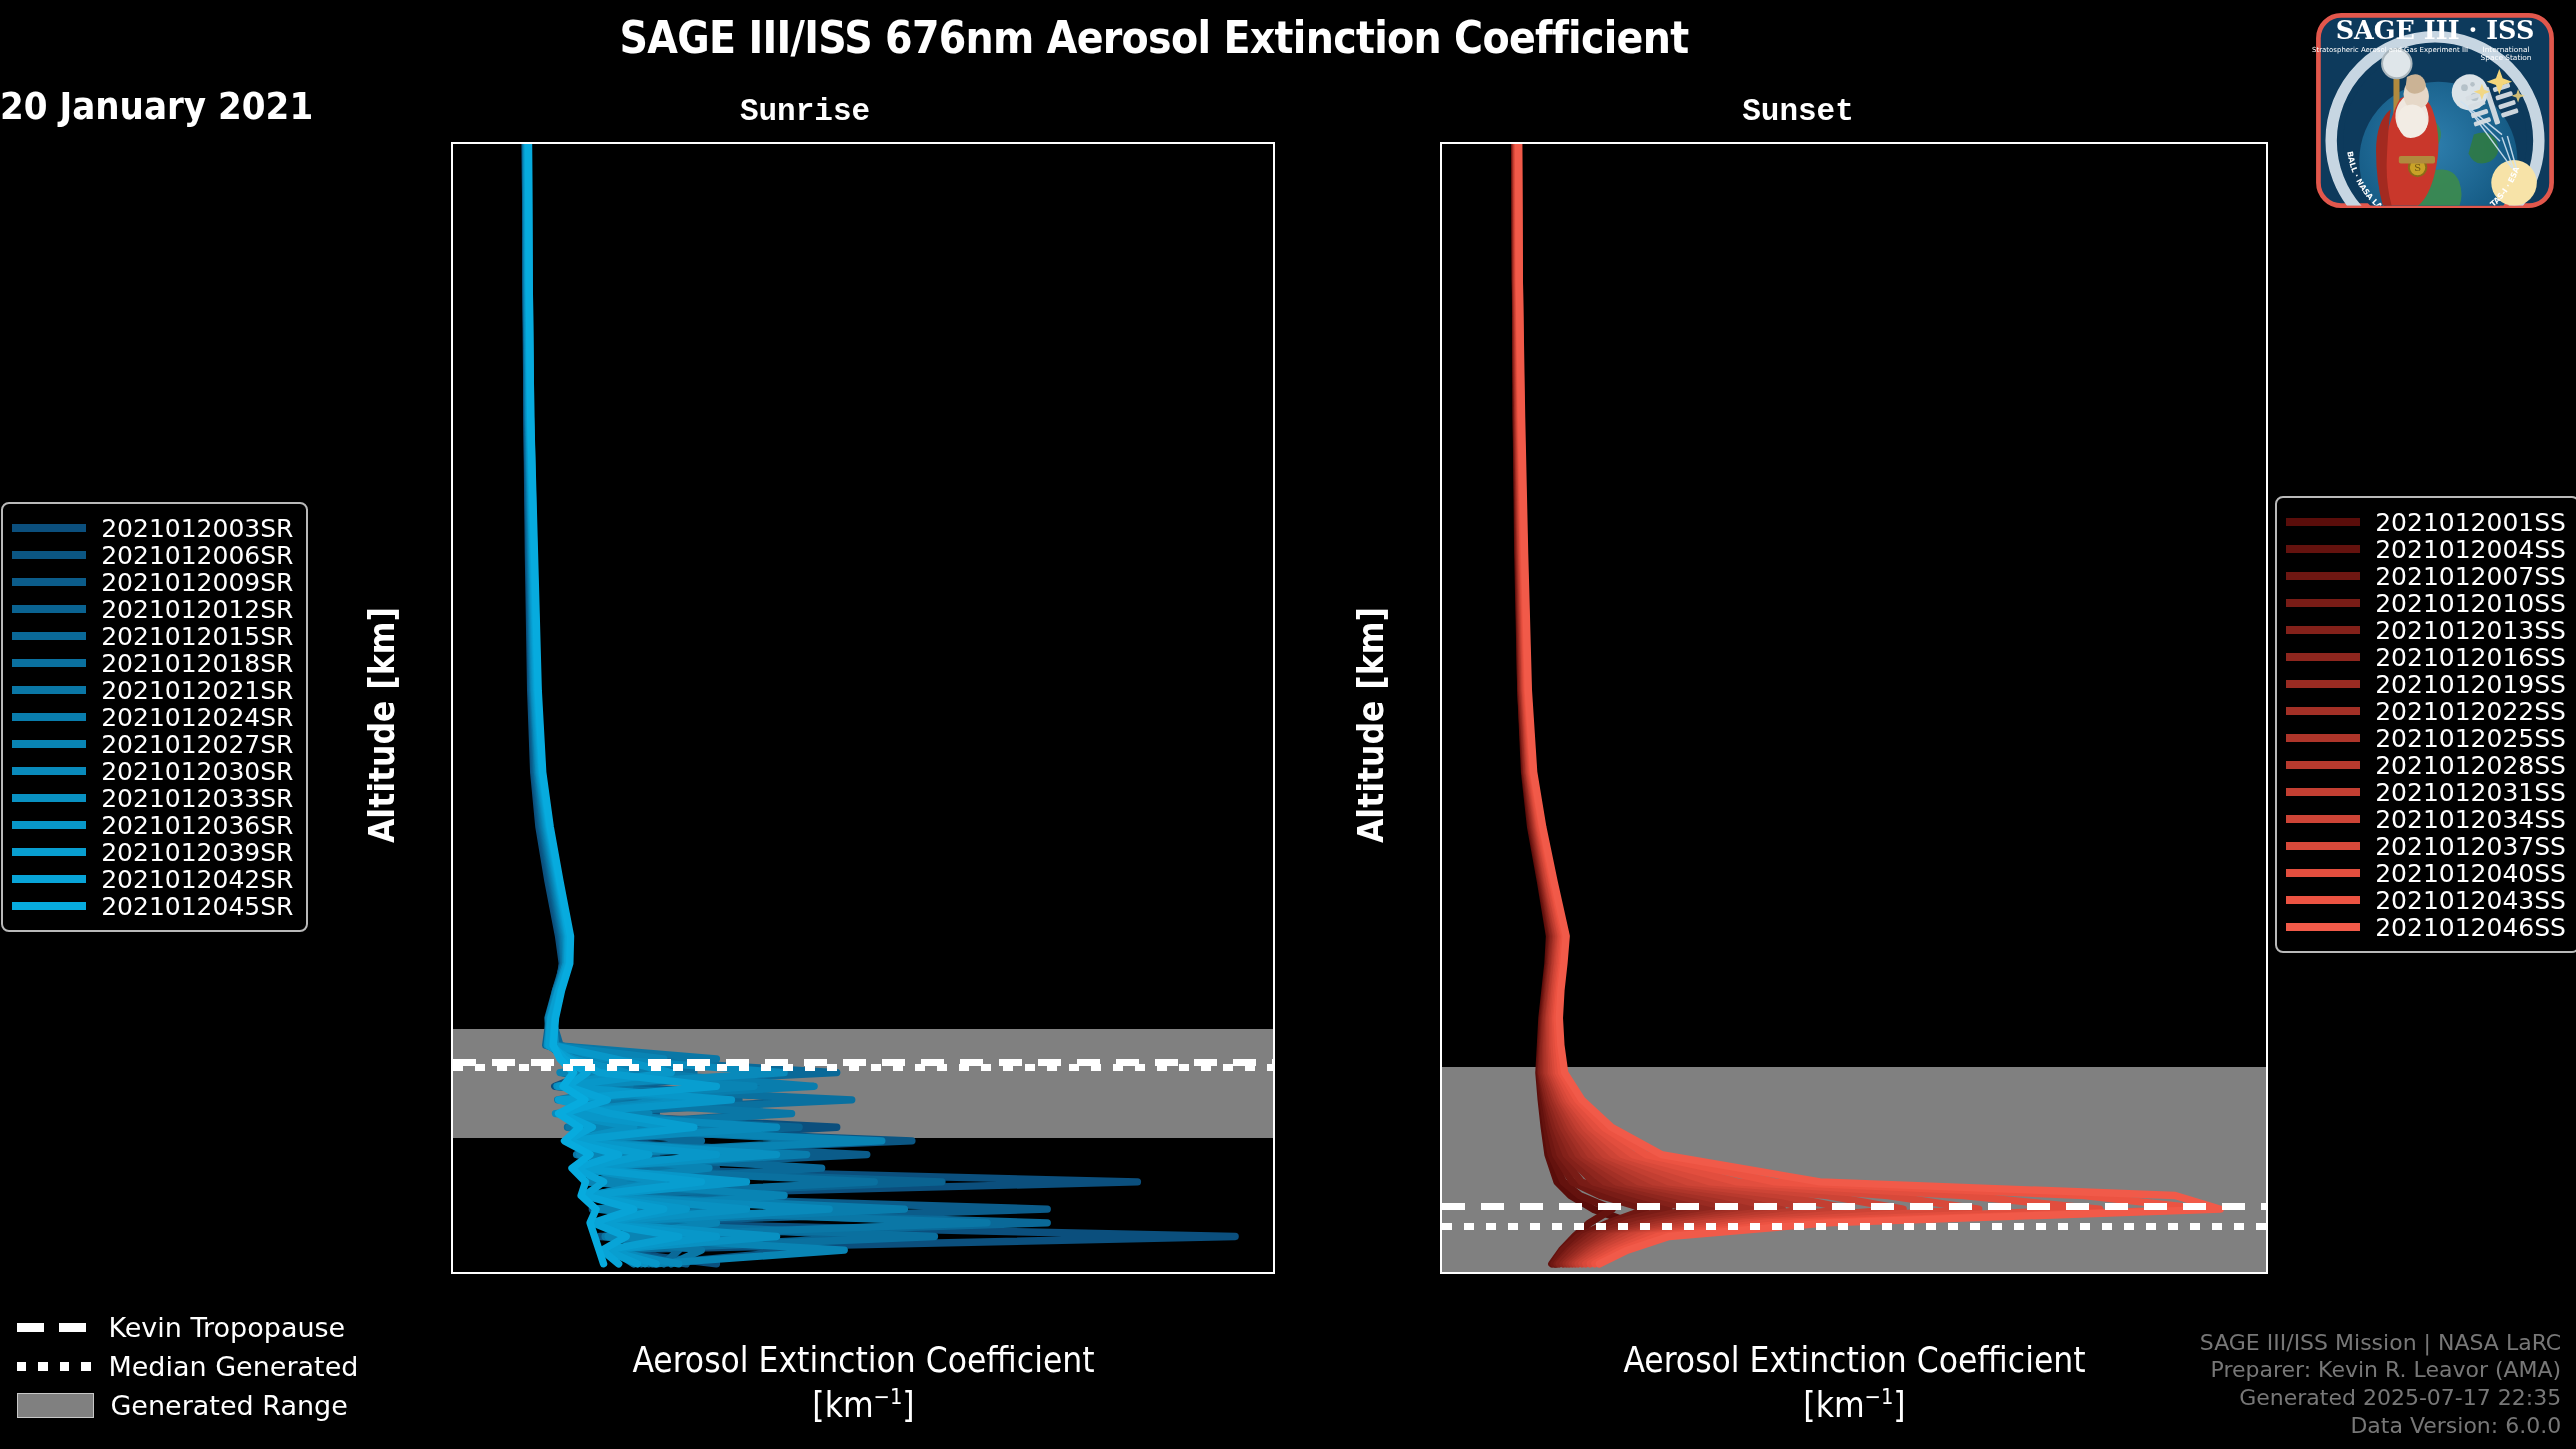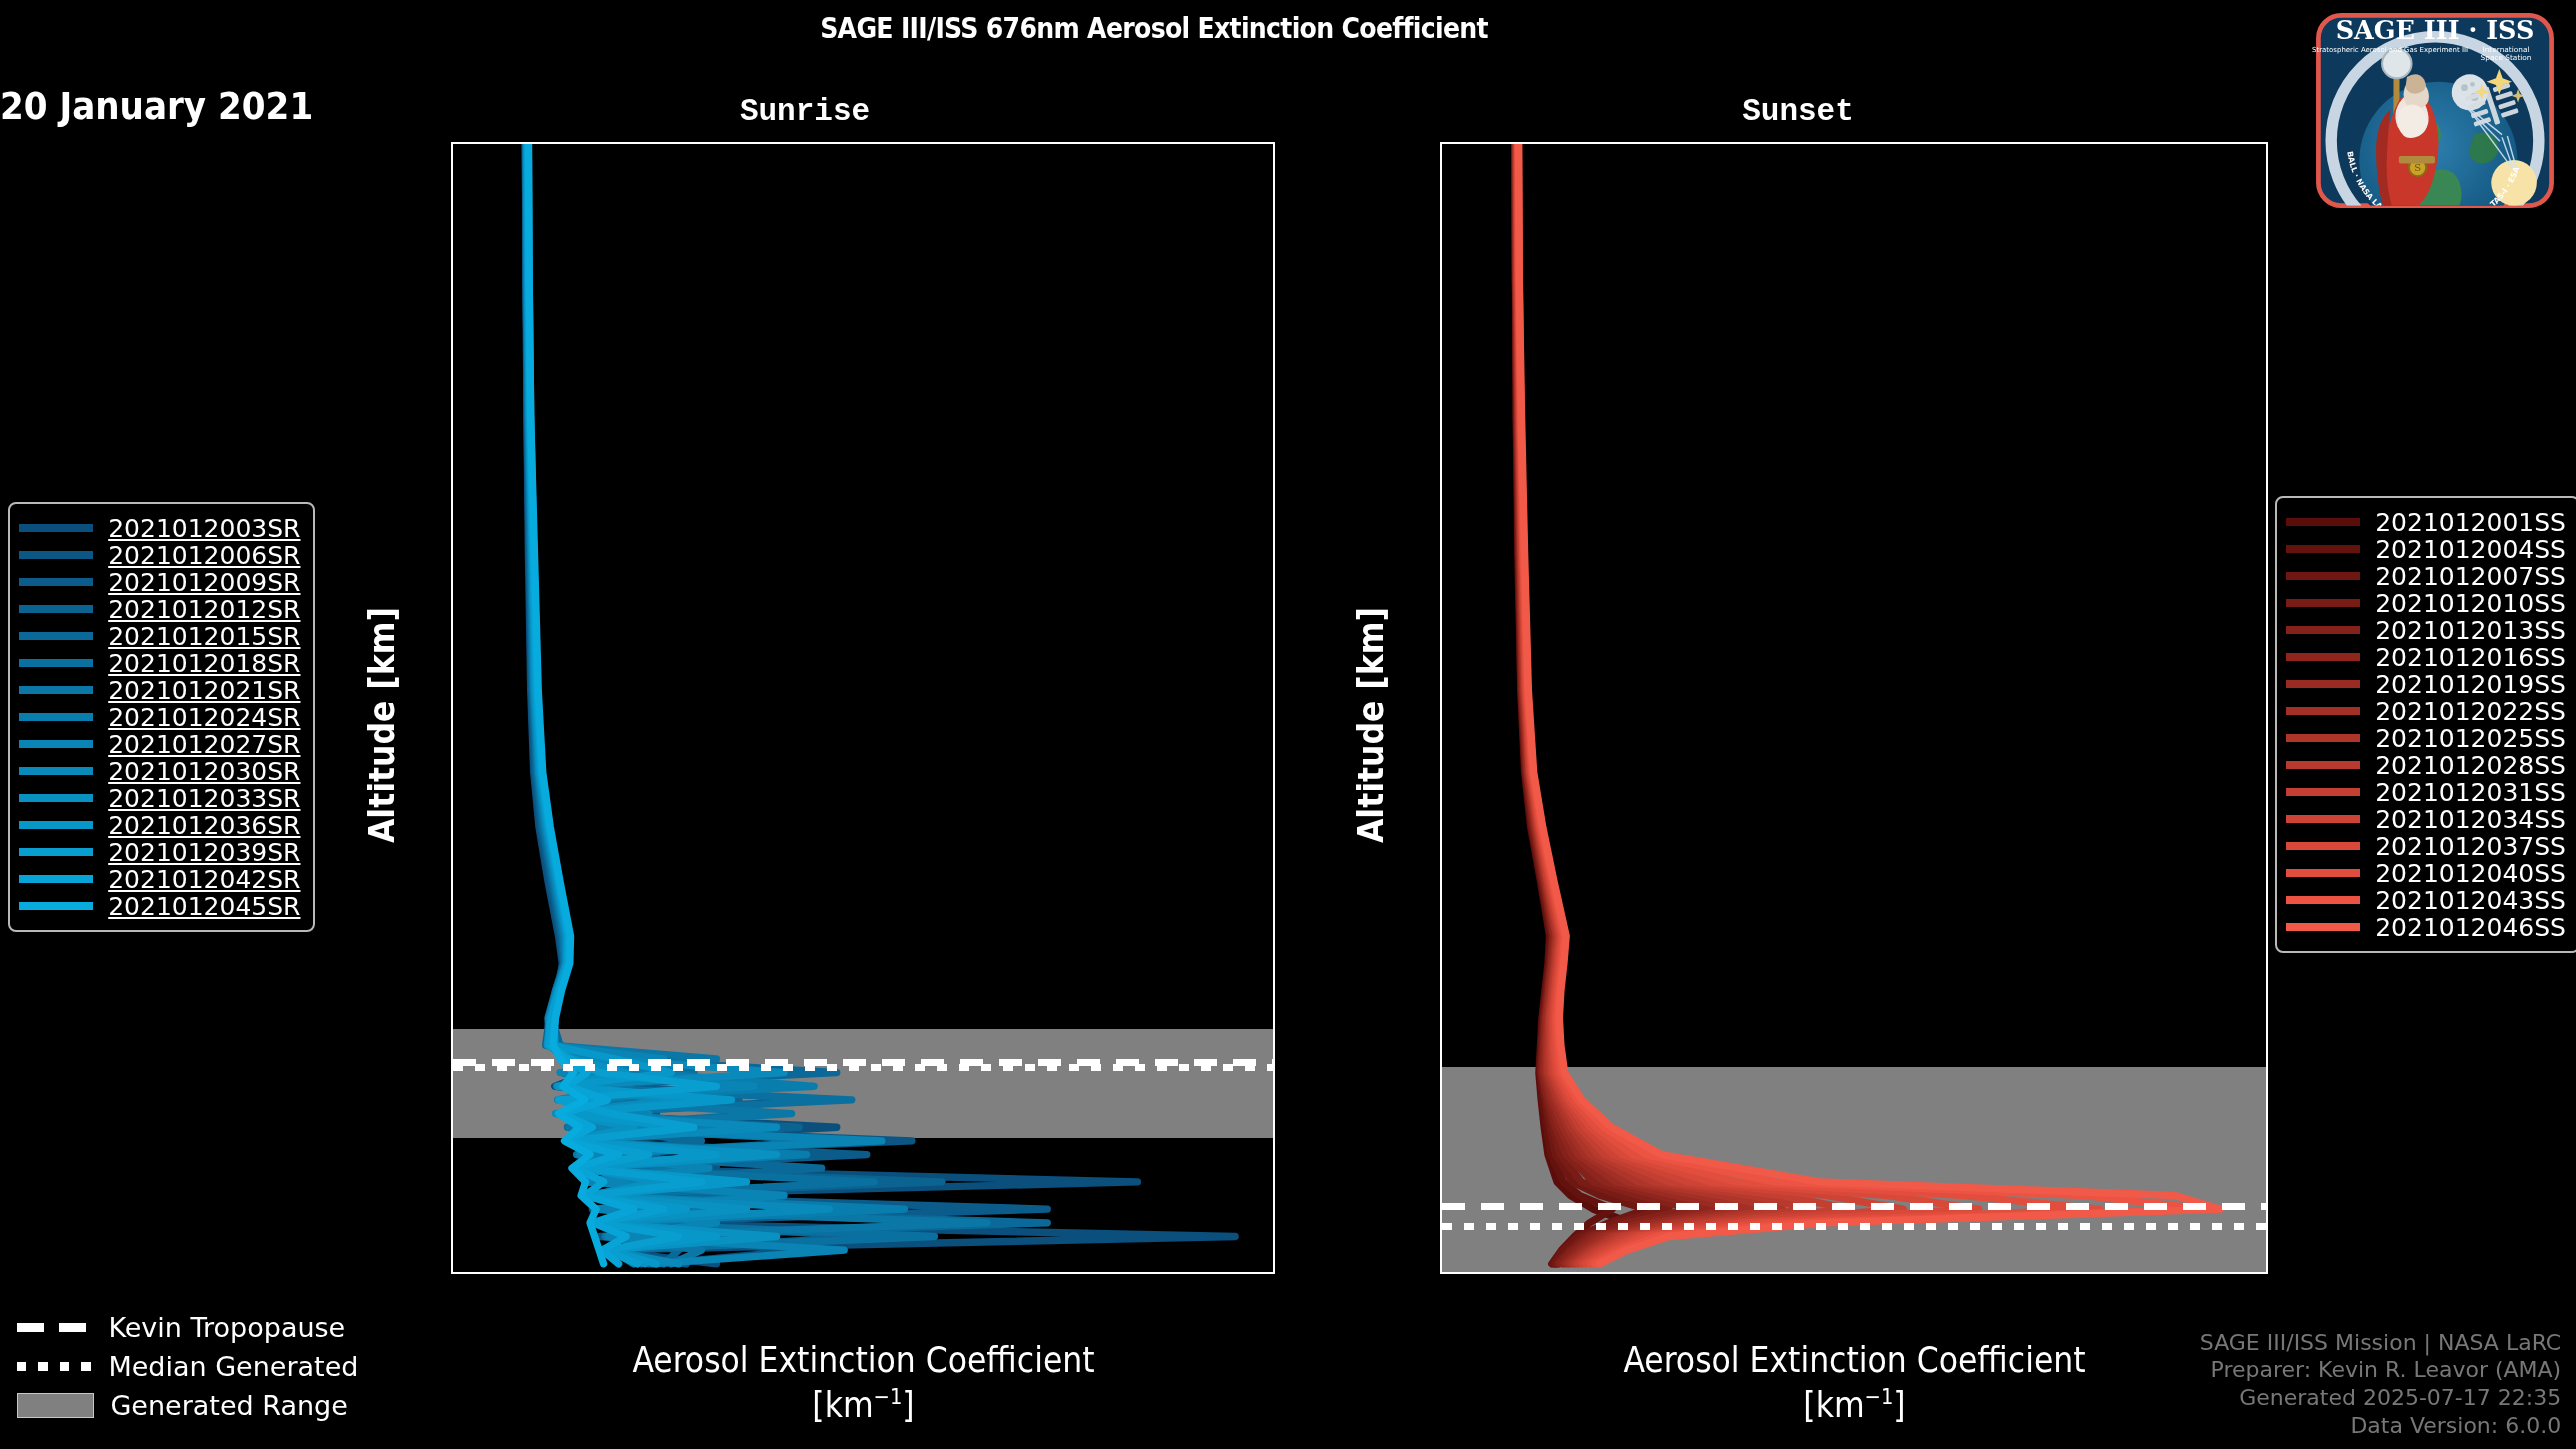--- a/index.html
+++ b/index.html
@@ -6,21 +6,21 @@
   body{
     width:2576px;height:1449px;position:relative;overflow:hidden;
     font-family:"DejaVu Sans","Liberation Sans",sans-serif;color:#fff;
   }
   .abs{position:absolute;}
 
   
   #main-title{
     left:0;top:12px;width:2308px;text-align:center;
     font-family:"DejaVu Sans Condensed","Liberation Sans",sans-serif;
-    font-weight:bold;font-size:28px;letter-spacing:-0.7px;white-space:nowrap;
+    font-weight:bold;font-size:44px;letter-spacing:-0.7px;white-space:nowrap;
   }
   #sub-title{
     left:0;top:84px;width:2308px;
     font-family:"DejaVu Sans Condensed","Liberation Sans",sans-serif;
     font-weight:bold;font-size:38px;
   }
   .panel-label{
     font-family:Liberation Mono, monospace;
     font-weight:bold;font-size:31px;text-align:center;top:94px;
   }
@@ -63,21 +63,21 @@
   .legend-box{
     position:absolute;border:2px solid #b9b9b9;border-radius:8px;
     background:#000;padding:10.7px 12px 10.7px 9.4px;
   }
   .legend-row{display:flex;align-items:center;height:27px;}
   .legend-swatch{width:74px;height:7.4px;flex:none;margin-right:14.8px;}
   .legend-text{
     font-size:25px;white-space:nowrap;
     font-family:"DejaVu Sans","Liberation Sans",sans-serif;
   }
-  #legend-left{left:8px;top:502px;text-decoration:underline;}
+  #legend-left{left:1px;top:502px;}
   #legend-right{left:2275px;top:496px;}
 
   
   #legend-tropo{position:absolute;left:17.4px;top:1308px;}
   #legend-tropo .legend-row{height:39px;}
   .key-dash{width:75px;height:8.7px;flex:none;margin-right:16px;
      background:repeating-linear-gradient(to right,#fff 0 27px,transparent 27px 42px);}
   .key-dot{width:75px;height:8.7px;flex:none;margin-right:16px;
      background:repeating-linear-gradient(to right,#fff 0 9.4px,transparent 9.4px 21.5px);}
   .key-box{width:75px;height:23px;flex:none;margin-right:16px;

